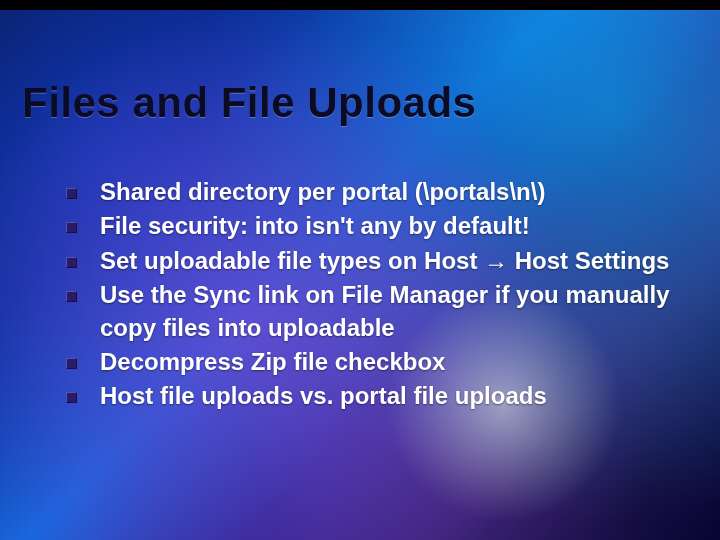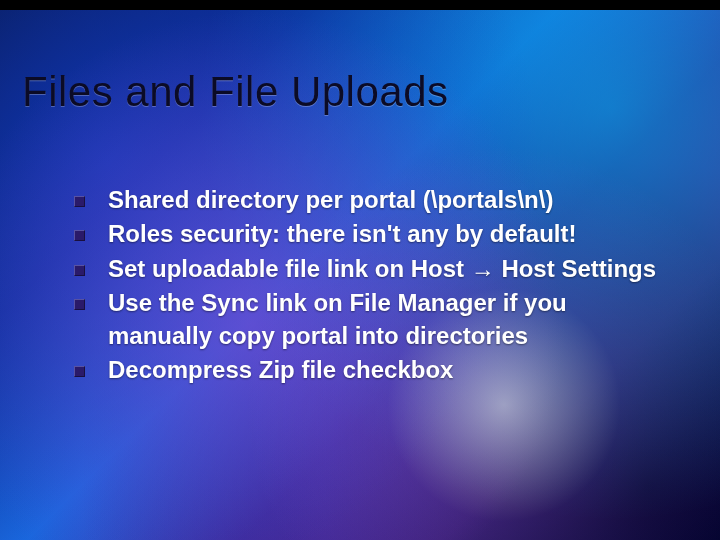--- a/index.html
+++ b/index.html
@@ -24,37 +24,37 @@
   }
   .black-strip {
     position: absolute;
     left: 0; right: 0; top: 0;
     height: 10px;
     background: #000;
   }
   .title {
     position: absolute;
     left: 22px;
-    top: 68px;
+    top: 79px;
     font-size: 42px;
-    font-weight: 400;
+    font-weight: 700;
     color: #0b0b26;
     letter-spacing: 0.5px;
     text-shadow: 0 1px 0 rgba(255,255,255,0.25);
   }
   .content {
     position: absolute;
     left: 56px;
     top: 172px;
     right: 40px;
     color: #ffffff;
   }
   ul.bullets {
     list-style: none;
-    margin: 12px;
+    margin: 4px;
     padding: 0;
   }
   ul.bullets > li {
     position: relative;
     padding-left: 40px;
     font-size: 24px;
     line-height: 1.35;
     font-weight: 700;
     color: #ffffff;
     margin-bottom: 2px;
@@ -75,19 +75,20 @@
 <body>
 
 <div class="slide">
   <div class="black-strip"></div>
 
   <div class="title">Files and File Uploads</div>
 
   <div class="content">
     <ul class="bullets">
       <li><span>Shared directory per portal (\portals\n\)</span></li>
-      <li><span>Roles security: there isn't any by default!</span></li>
-      <li><span>Set uploadable file link on Host → Host Settings</span></li>
-      <li><span>Use the Sync link on File Manager if you manually copy portal into directories</span></li>
+      <li><span>File security: into isn't any by default!</span></li>
+      <li><span>Set uploadable file types on Host → Host Settings</span></li>
+      <li><span>Use the Sync link on File Manager if you manually copy files into uploadable</span></li>
       <li><span>Decompress Zip file checkbox</span></li>
+      <li><span>Host file uploads vs. portal file uploads</span></li>
     </ul>
   </div>
 </div>
 
 </body></html>

